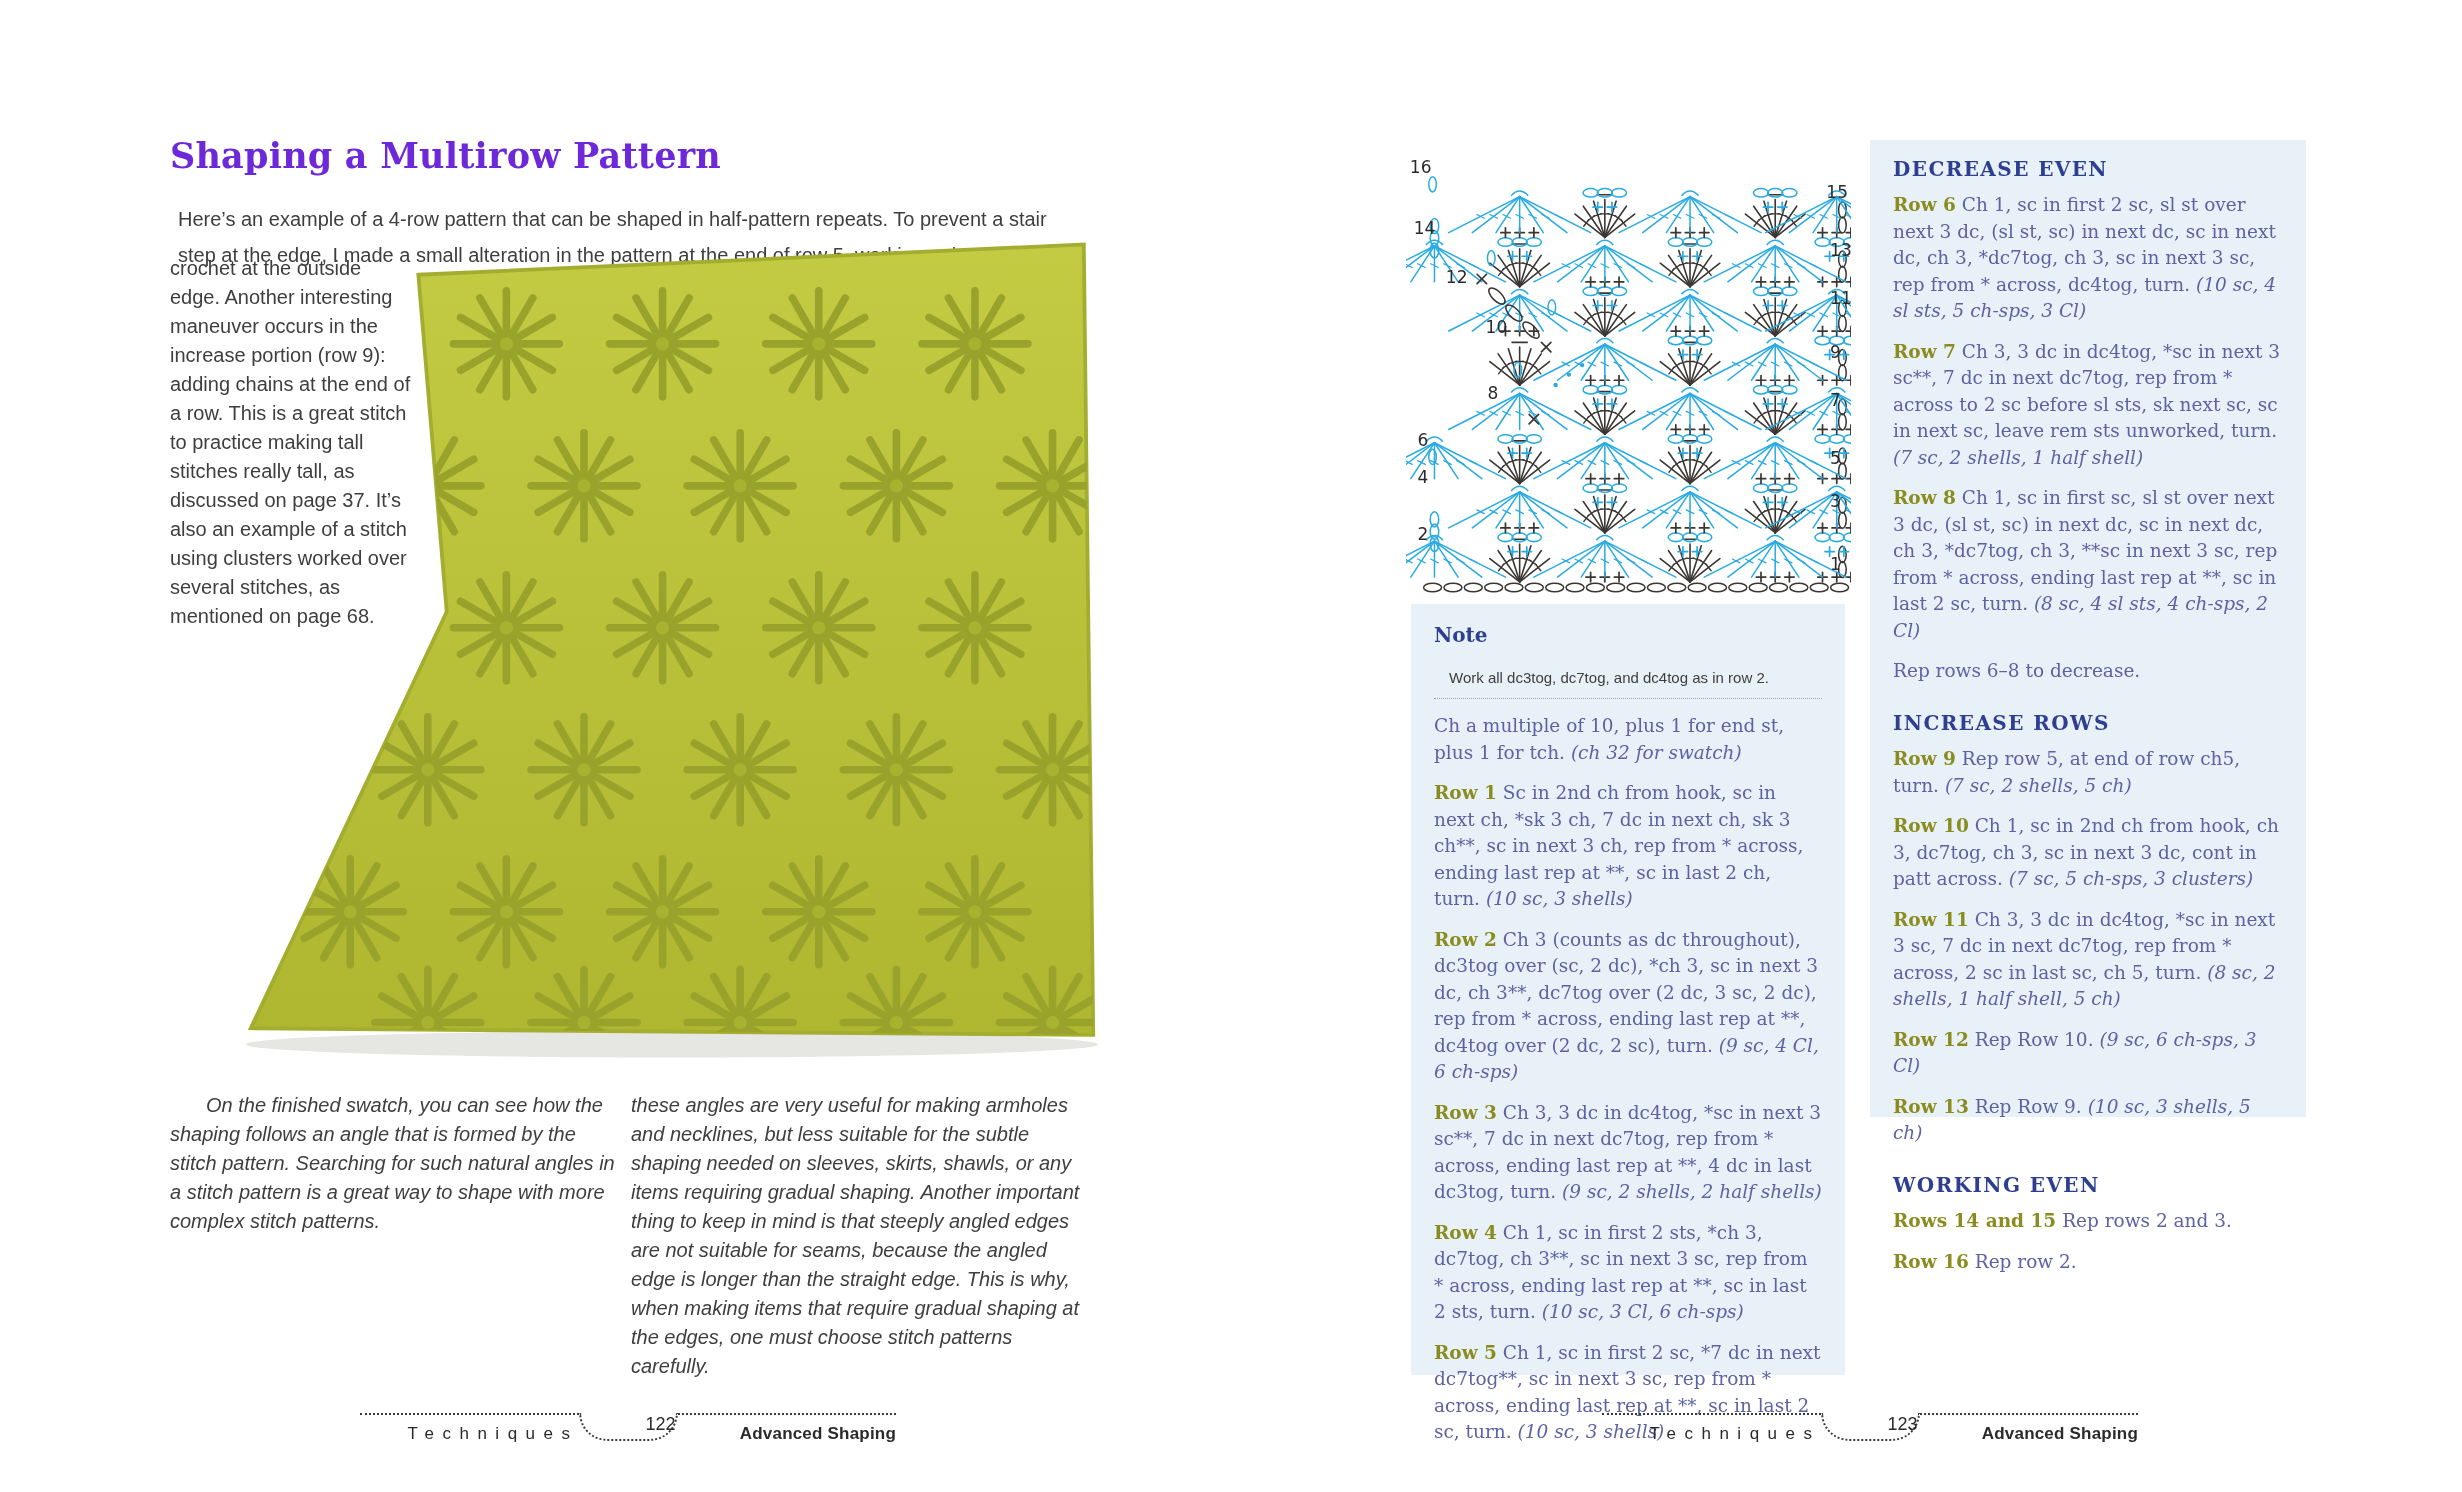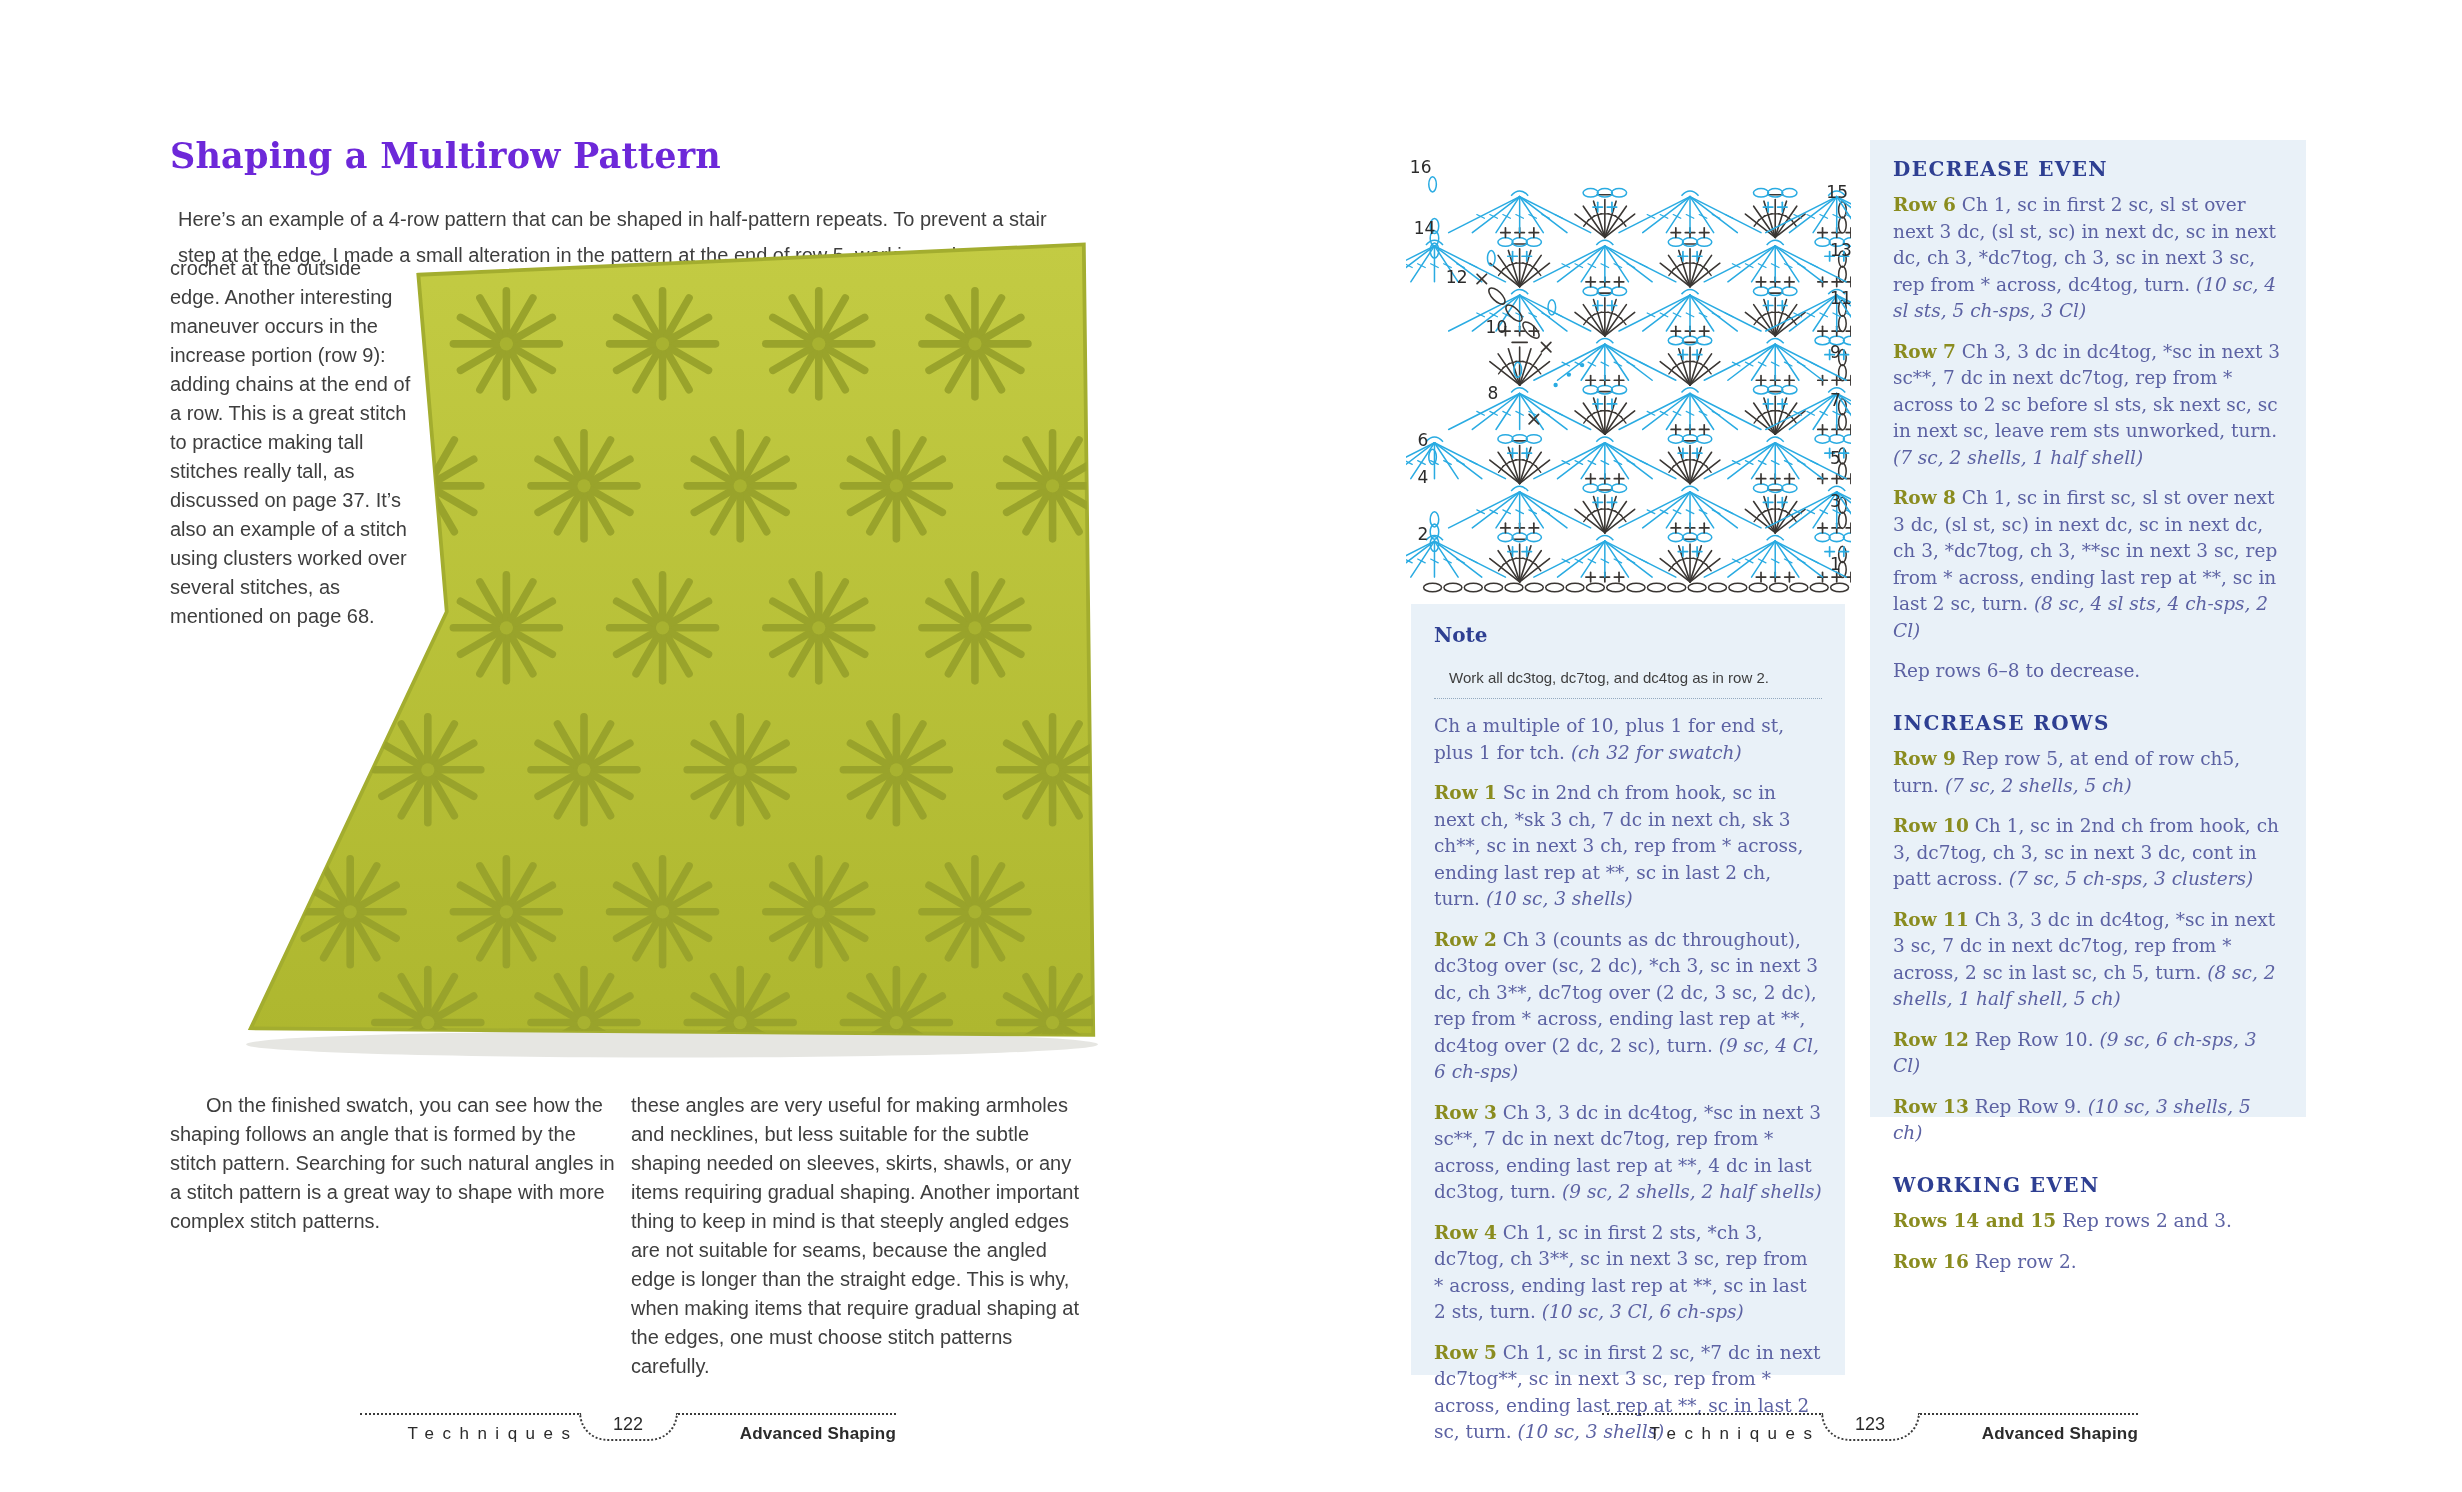--- a/index.html
+++ b/index.html
@@ -11,33 +11,33 @@
   .abs{position:absolute;}
   
   .page-title{
     left:170px;top:135px;margin:0;
     font-family:"DejaVu Serif",serif;font-weight:700;
     font-size:35px;color:#6d28d9;letter-spacing:0.2px;
   }
   .intro-wide{left:170px;top:193px;width:902px;font-size:20px;line-height:36px;margin:8px;}
   .intro-narrow{left:170px;top:254px;width:244px;font-size:20px;line-height:29px;}
   .bottom-col{font-size:20px;line-height:29px;}
-  .bottom-col p{margin:0;}
+  .bottom-col p{margin:0;font-style:italic;}
   .bottom-col p.ind{text-indent:36px;}
   #col1{left:170px;top:1091px;width:458px;}
   #col2{left:631px;top:1091px;width:458px;}
   
   .footer{display:flex;align-items:flex-start;height:57px;}
   .fseg{flex:1;border-top:2.8px dotted #3a3a3a;text-align:right;}
   .fseg .flabel{margin-top:8.5px;font-size:17px;color:#2b2b2b;}
   .fseg .spaced{letter-spacing:8.5px;}
   .fseg .bold{font-weight:bold;letter-spacing:0.2px;}
   .fdip{
     width:95px;height:25.6px;border:2.8px dotted #3a3a3a;border-top:none;
-    border-radius:0 0 55px 55px;display:flex;justify-content:center;align-items:flex-start;
+    border-radius:0 0 55px 55px;display:flex;justify-content:flex-end;align-items:flex-start;
   }
   .fdip .fpage{font-size:18px;color:#2b2b2b;margin-top:0.9px;}
   #footer-left{left:360px;top:1413px;width:536px;}
   #footer-right{left:1602px;top:1413px;width:536px;}
   
   .bluebox{background:#e9f1f8;}
   #instr-box{left:1411px;top:604px;width:434px;height:771px;box-sizing:border-box;padding:19px 23px 9.5px 23px;}
   #side-box{left:1870px;top:140px;width:436px;height:977px;box-sizing:border-box;padding:17px 23px 9.5px 23px;}
   .slab{font-family:"DejaVu Serif",serif;color:#5c62a3;font-size:18.5px;line-height:26.5px;}
   .prow{margin:0 0 14px 0;}

